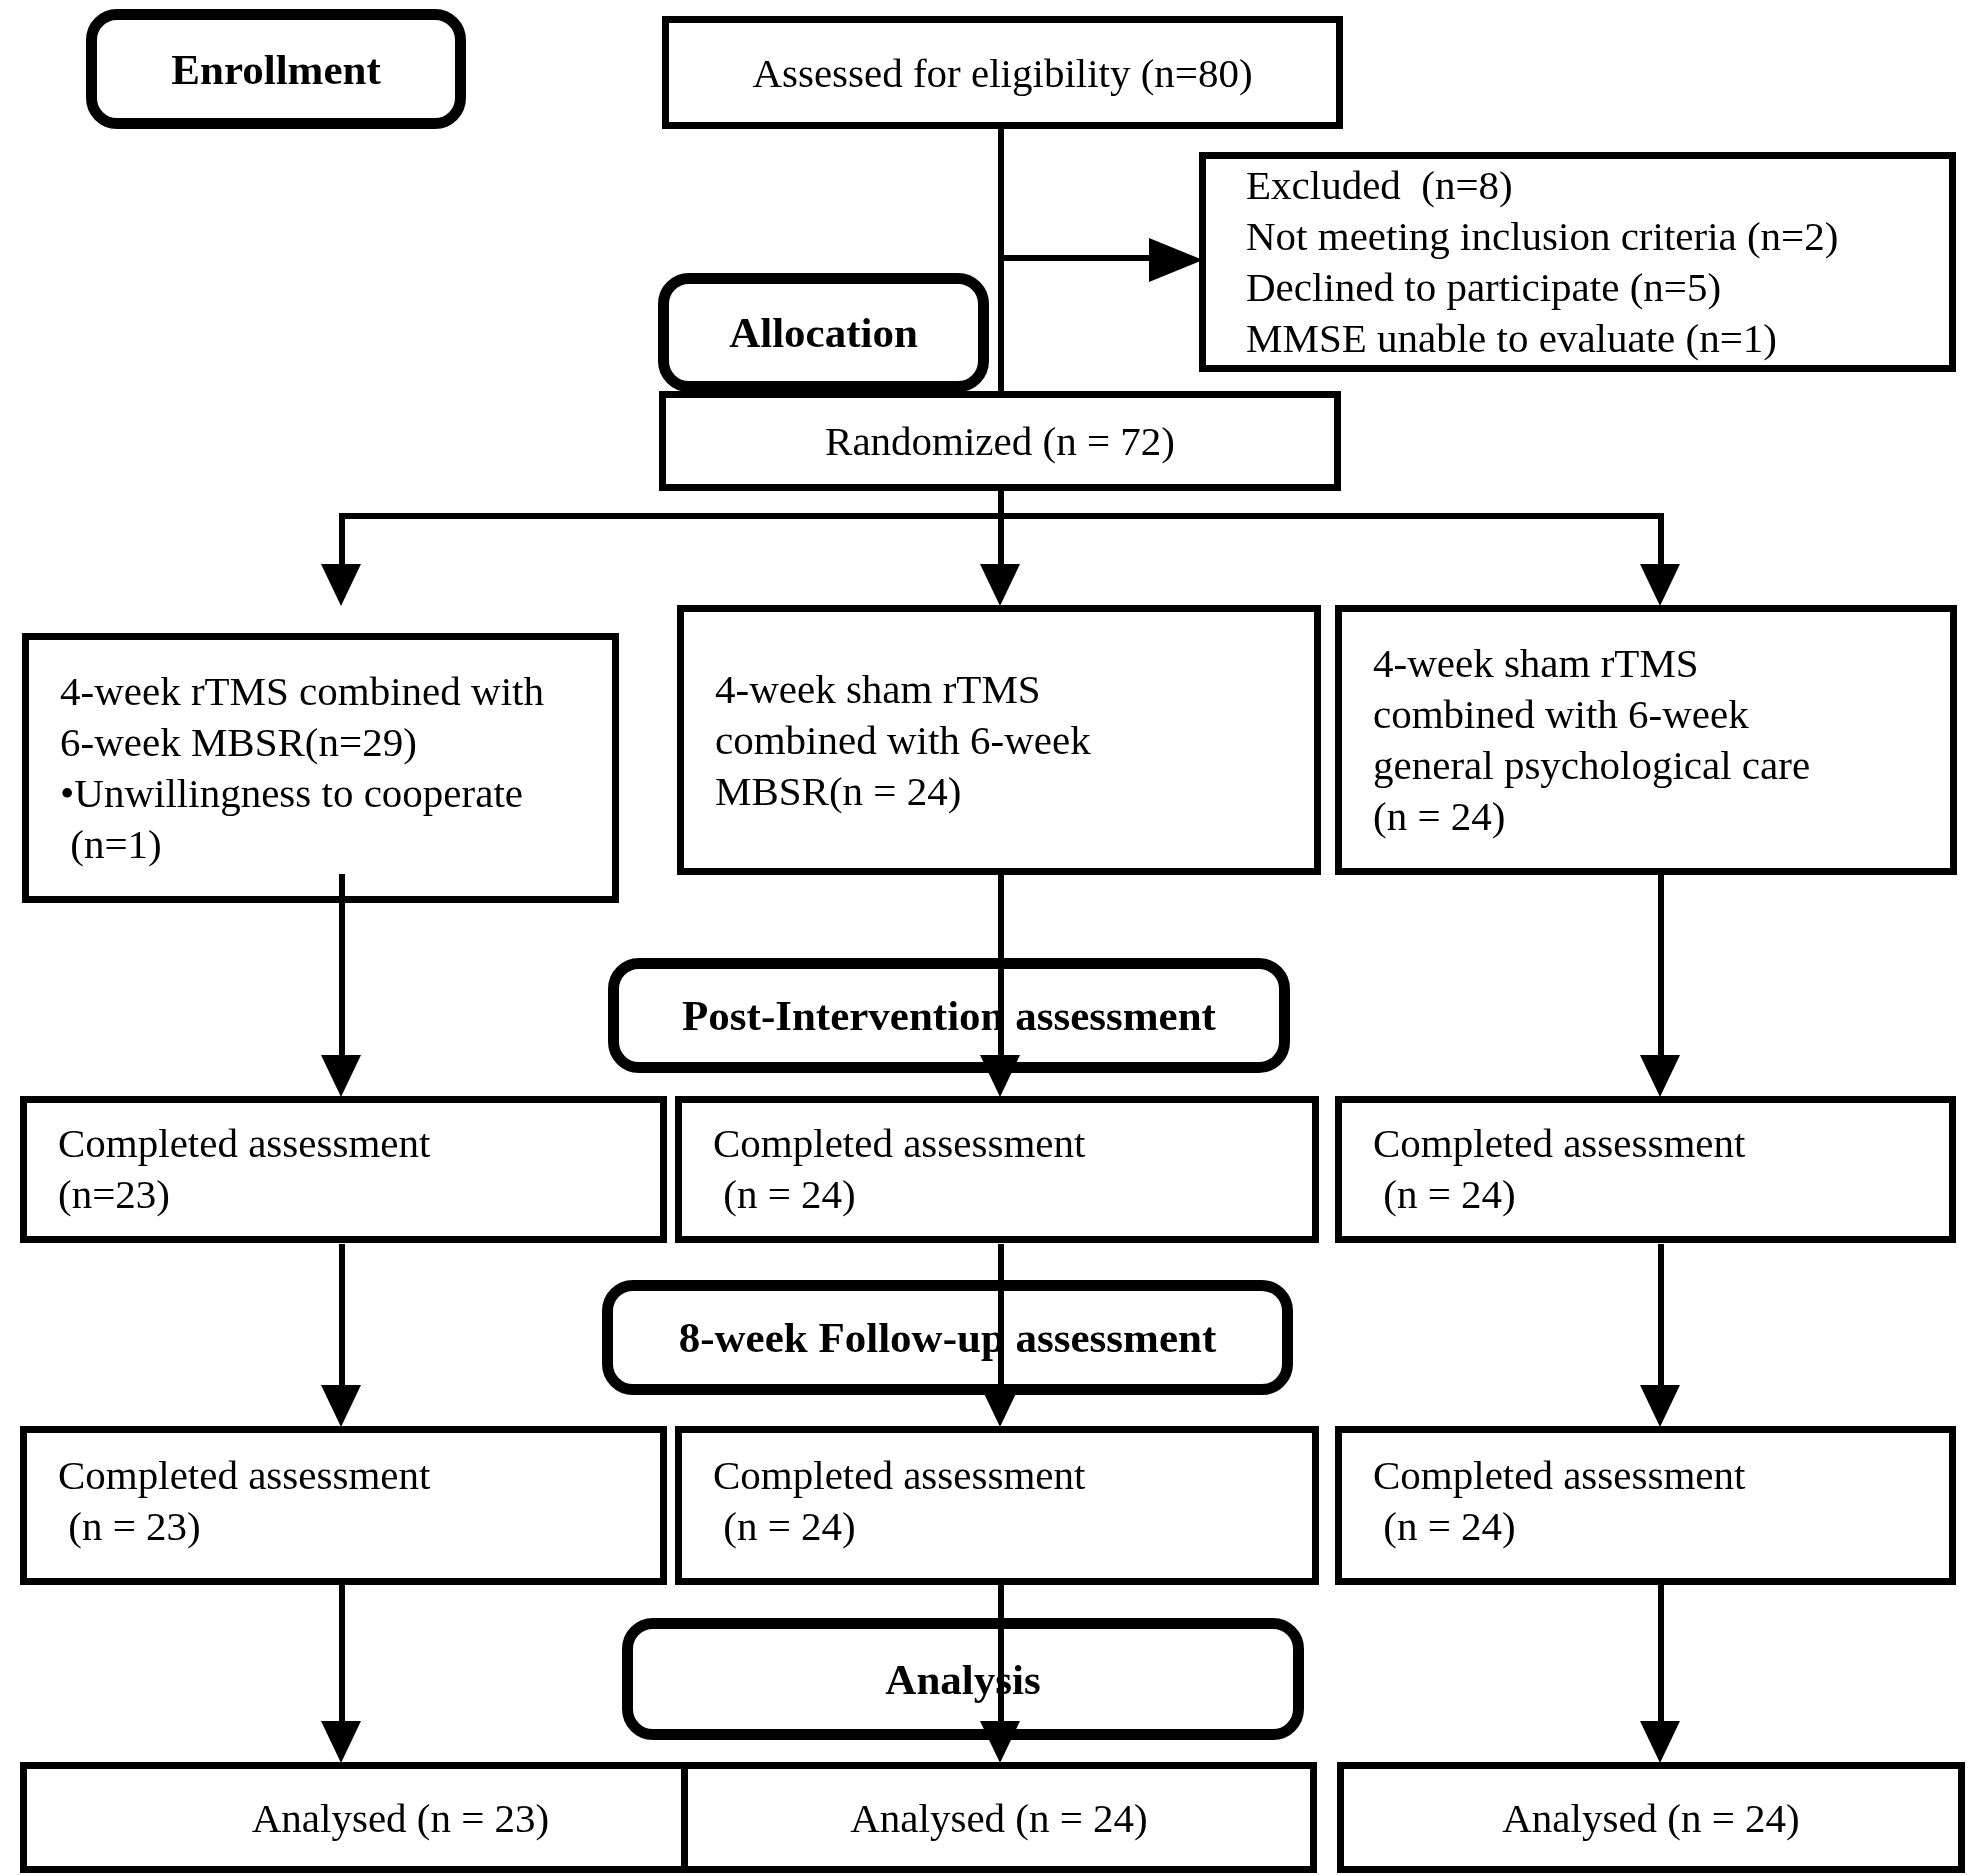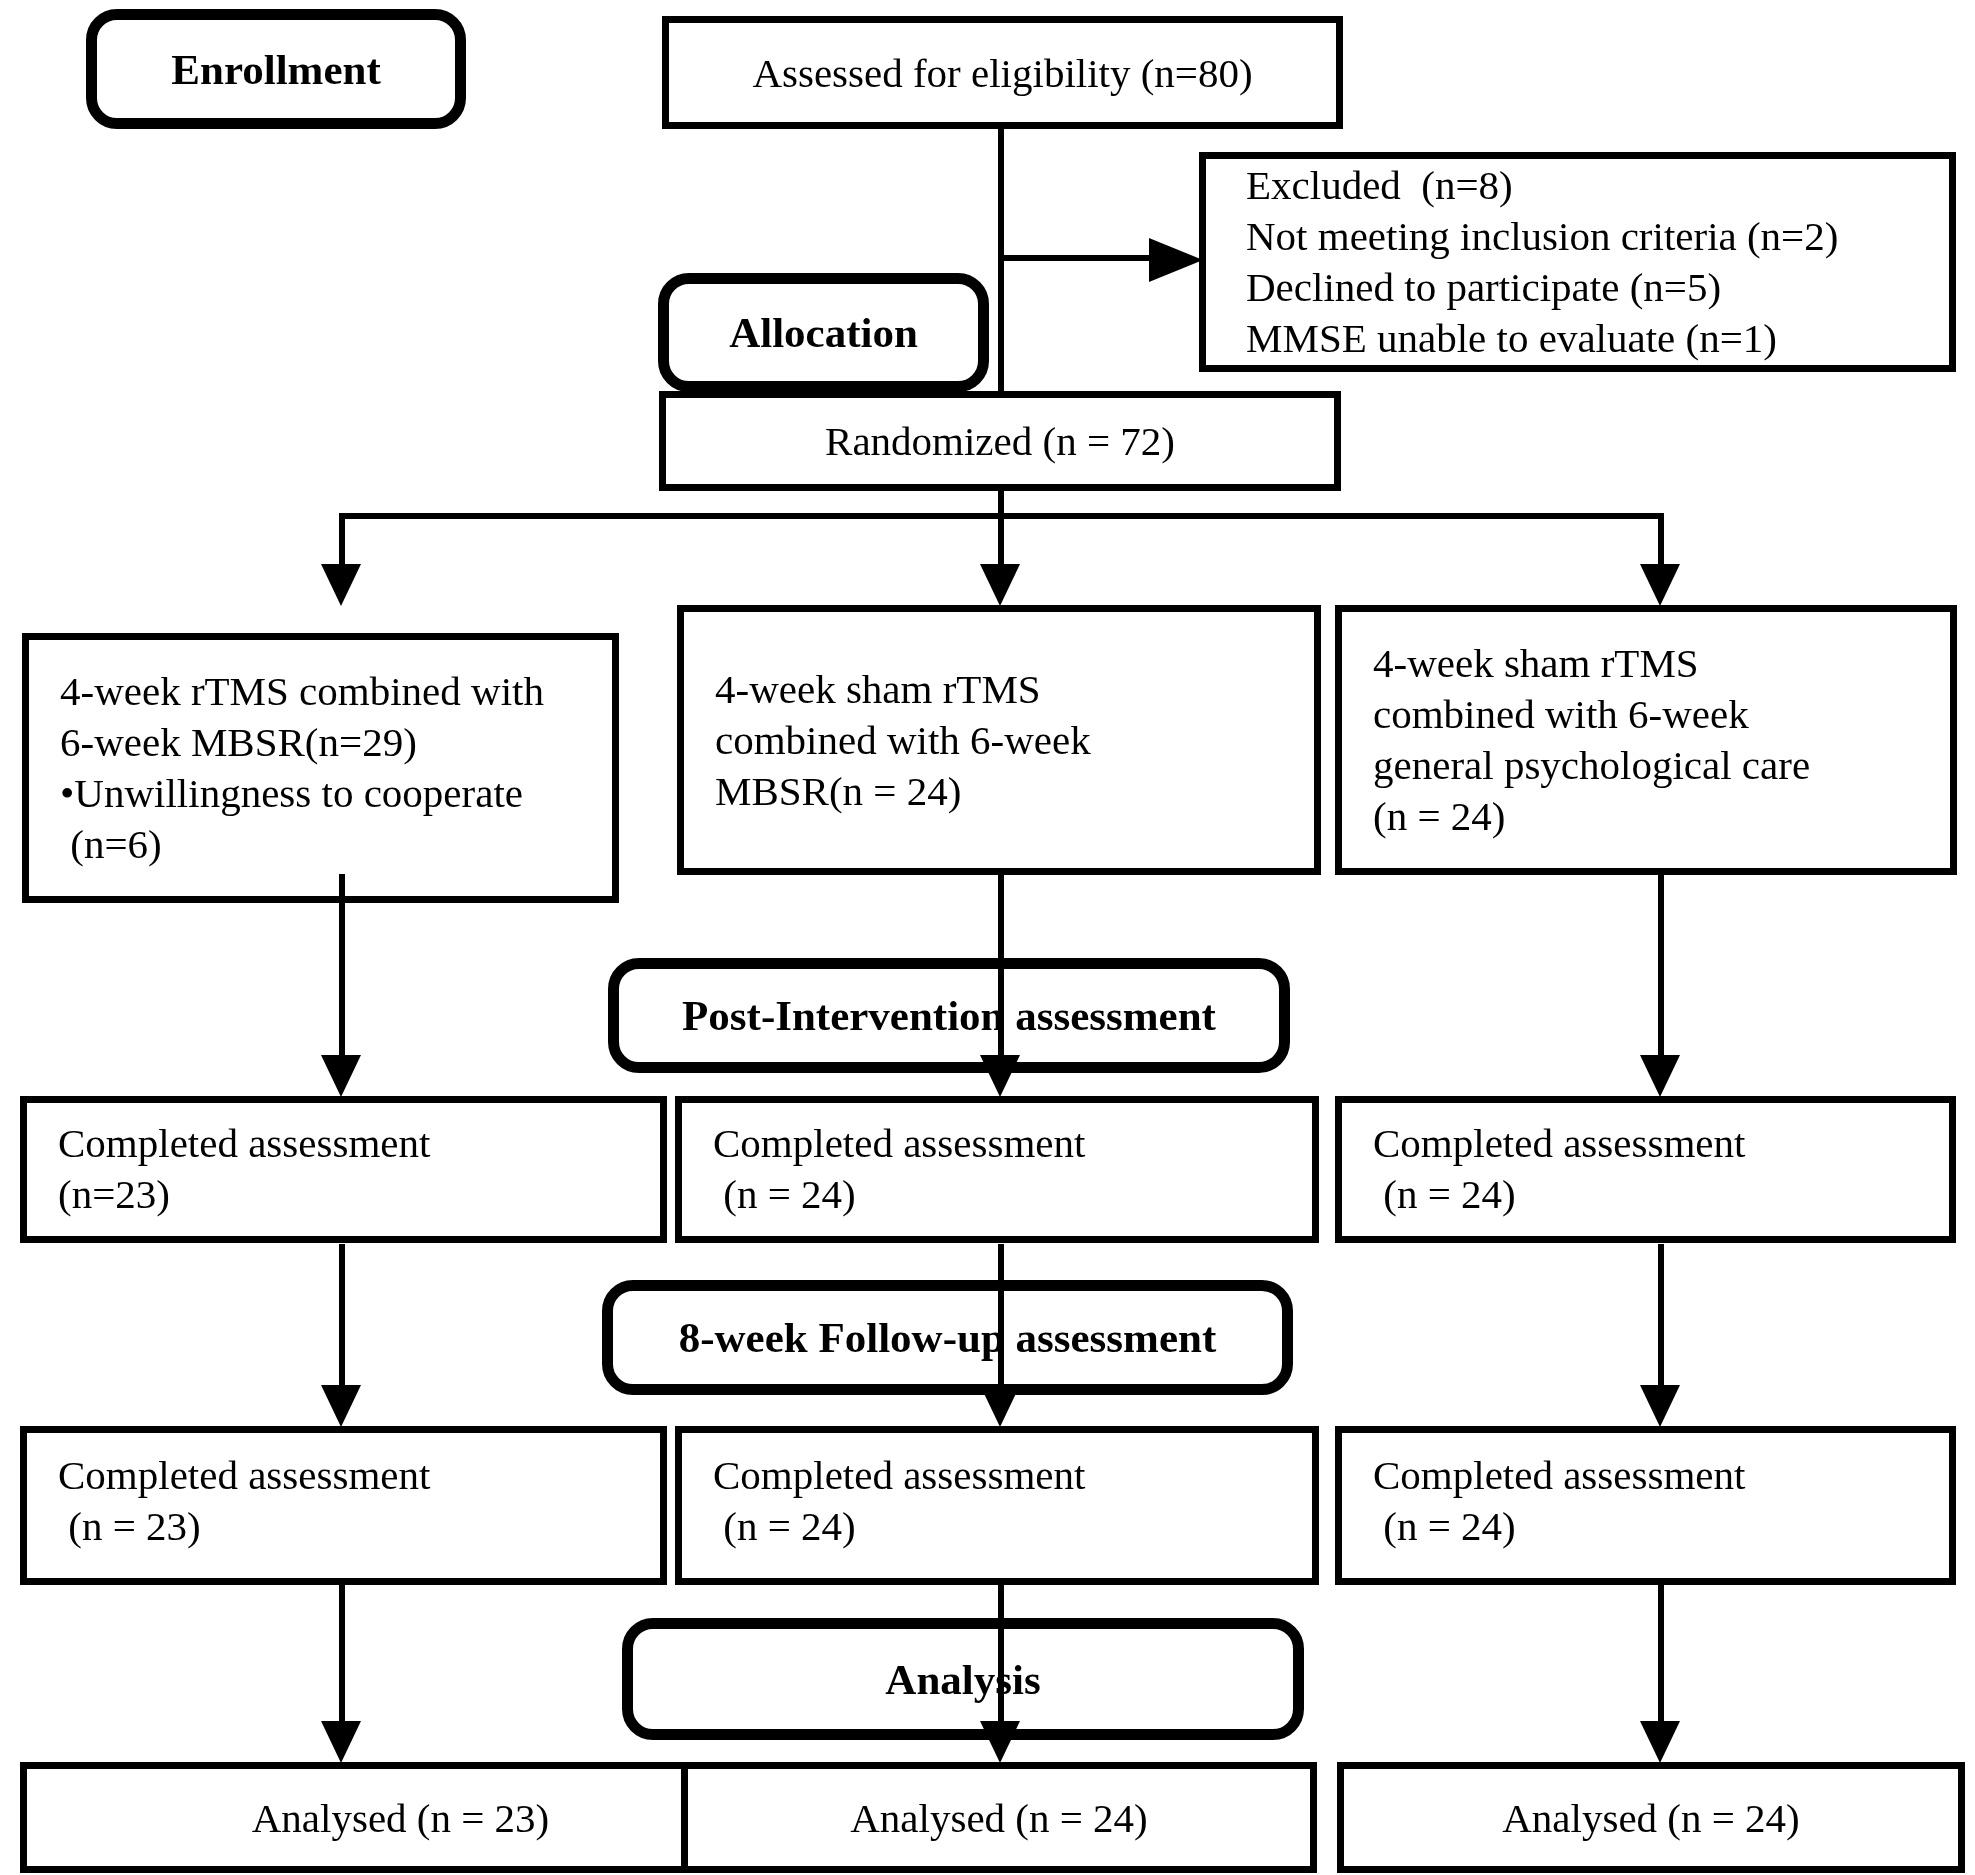--- a/index.html
+++ b/index.html
@@ -56,21 +56,21 @@
   </div>
 
   <div class="rect center" style="left:659px;top:391px;width:682px;height:100px;">
     <span class="tline">Randomized (n = 72)</span>
   </div>
 
   <div class="rect col tight" style="left:22px;top:605px;width:597px;height:270px;padding-left:31px;padding-right:8.6px;margin-top:28px;">
     <span class="tline">4-week rTMS combined with</span>
     <span class="tline">6-week MBSR(n=29)</span>
     <span class="tline">•Unwillingness to cooperate</span>
-    <span class="tline"> (n=6)</span>
+    <span class="tline"> (n=1)</span>
   </div>
 
   <div class="rect col" style="left:677px;top:605px;width:644px;height:270px;padding-left:31px;padding-right:8.6px;">
     <span class="tline">4-week sham rTMS</span>
     <span class="tline">combined with 6-week</span>
     <span class="tline">MBSR(n = 24)</span>
   </div>
 
   <div class="rect col" style="left:1335px;top:605px;width:622px;height:270px;padding-left:31px;padding-right:8.6px;">
     <span class="tline">4-week sham rTMS</span>

